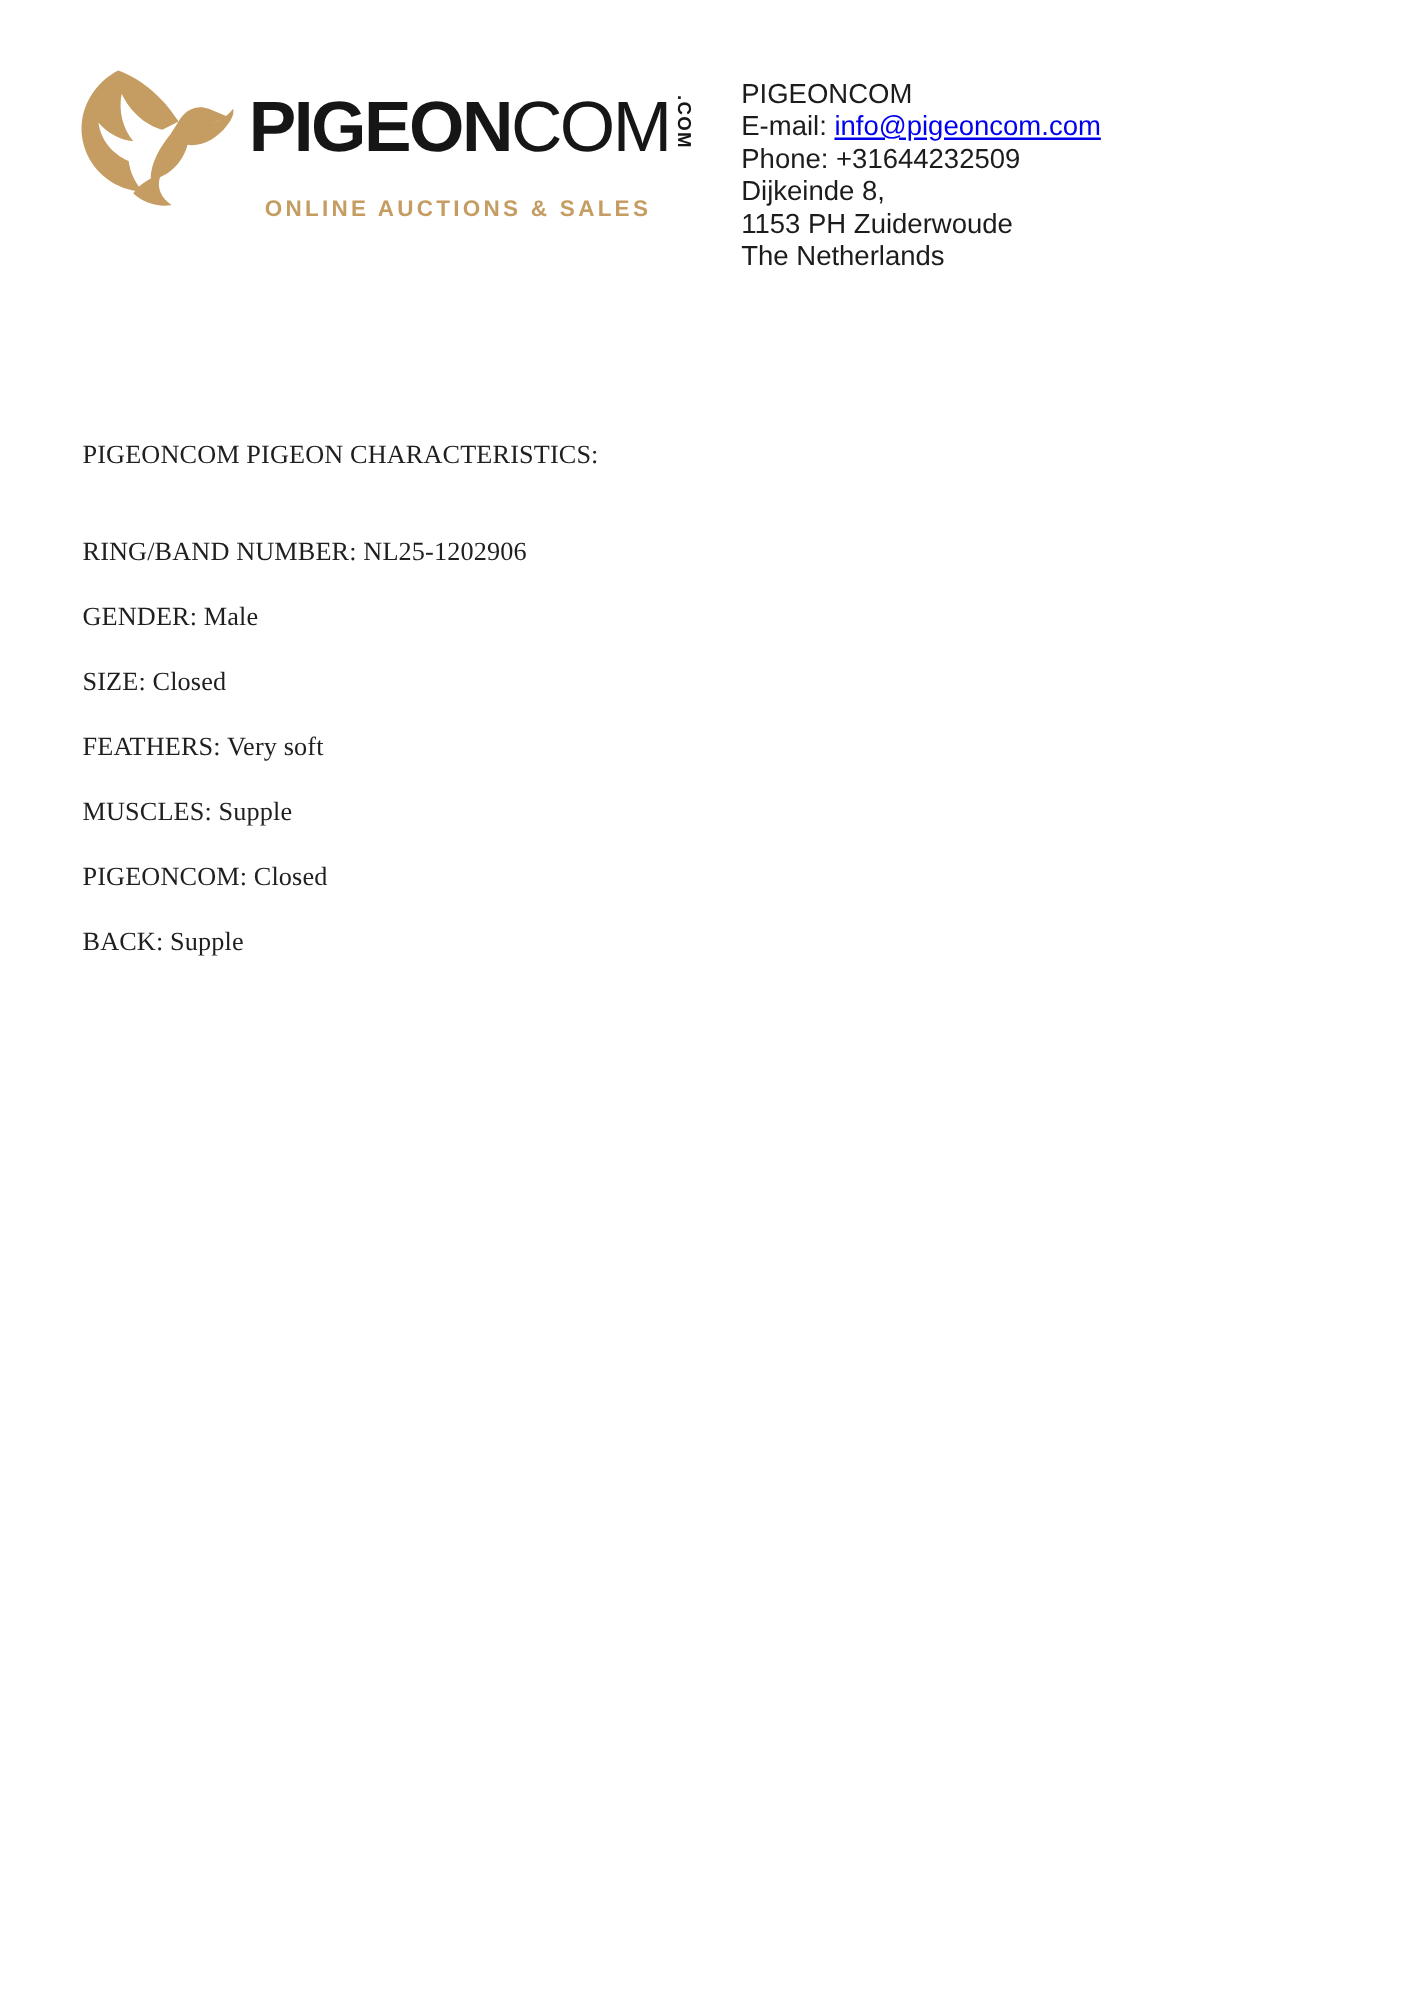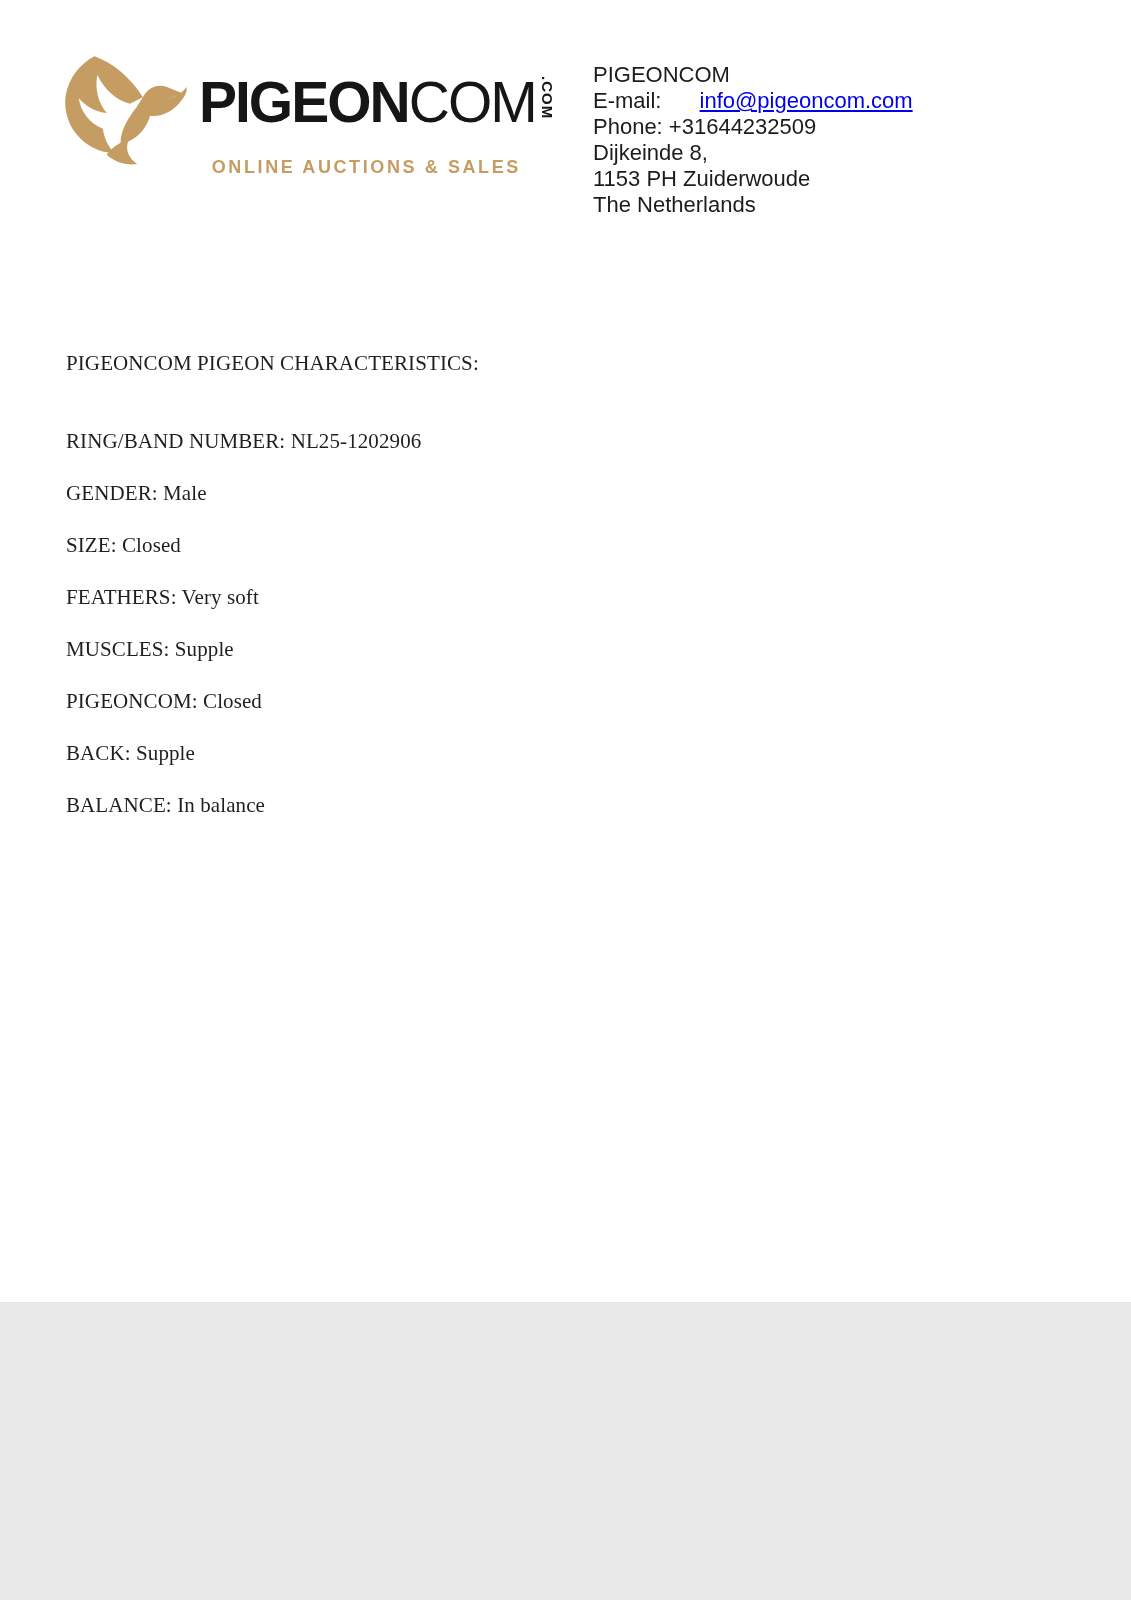--- a/index.html
+++ b/index.html
@@ -2,21 +2,21 @@
 <html><head>
 <meta charset="utf-8">
 <style>
   * { margin: 0; padding: 0; box-sizing: border-box; }
   html, body { background: #e8e8e8; }
   body { font-family: "Liberation Sans", sans-serif; }
 
   .page {
     position: relative;
     width: 1131px;
-    height: 1302px;
+    height: 1600px;
     background: #ffffff;
     margin: 0 auto;
     overflow: hidden;
   }
 
   
   .logo {
     position: absolute;
     left: 63px;
     top: 54px;
@@ -115,32 +115,31 @@
       <div class="wordmark-row">
         <span class="brand-text"><span class="brand-bold">PIGEON</span><span class="brand-light">COM</span></span>
         <span class="brand-tld">.COM</span>
       </div>
       <div class="tagline" style="color:#c59d63;">ONLINE AUCTIONS &amp; SALES</div>
     </div>
   </div>
 
   <div class="contact">
     <div class="contact-line">PIGEONCOM</div>
-    <div class="contact-line"><span>E-mail: </span><a class="email-link" style="color:#0000ee;margin-left:32px;">info@pigeoncom.com</a></div>
+    <div class="contact-line"><span>E-mail: </span><a class="email-link" style="color:#0000ee;">info@pigeoncom.com</a></div>
     <div class="contact-line">Phone: +31644232509</div>
     <div class="contact-line">Dijkeinde 8,</div>
     <div class="contact-line">1153 PH Zuiderwoude</div>
     <div class="contact-line">The Netherlands</div>
   </div>
 
   <div class="doc-body">
     <p class="doc-title">PIGEONCOM PIGEON CHARACTERISTICS:</p>
     <p class="char-line">RING/BAND NUMBER: NL25-1202906</p>
     <p class="char-line">GENDER: Male</p>
     <p class="char-line">SIZE: Closed</p>
     <p class="char-line">FEATHERS: Very soft</p>
     <p class="char-line">MUSCLES: Supple</p>
     <p class="char-line">PIGEONCOM: Closed</p>
     <p class="char-line">BACK: Supple</p>
-    <p class="char-line">BALANCE: In balance</p>
   </div>
 
 </div>
 
 </body></html>

